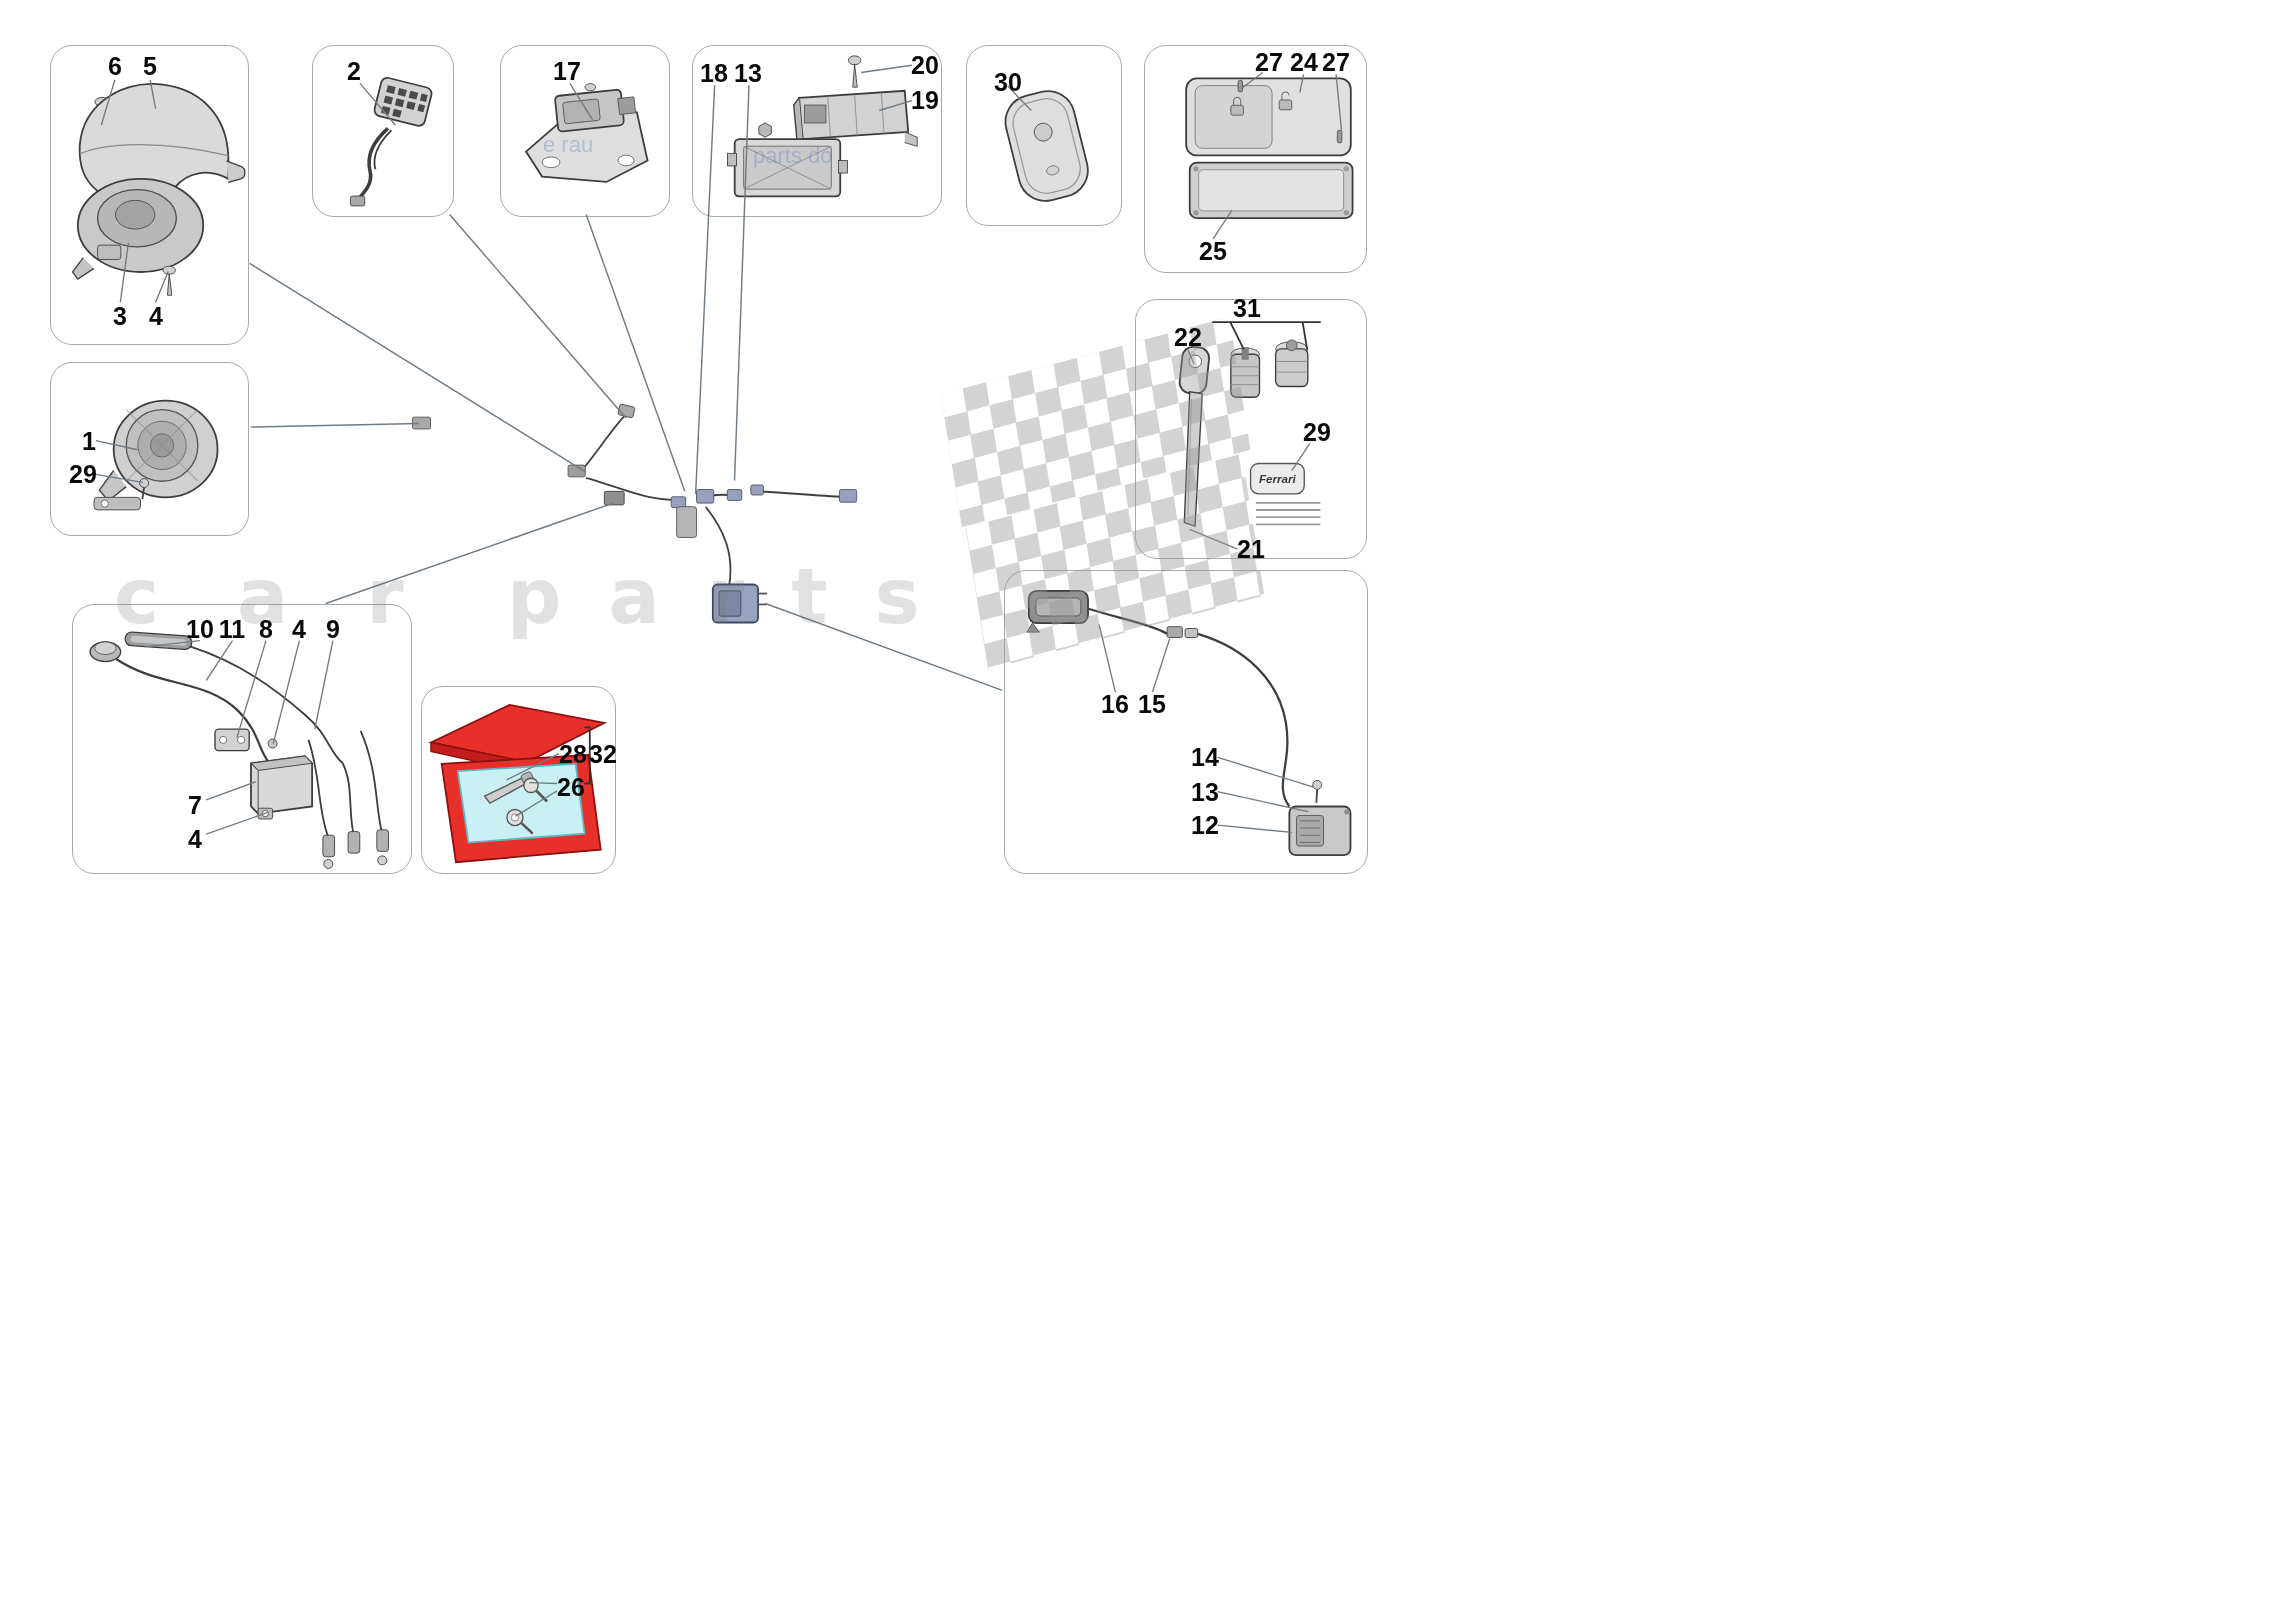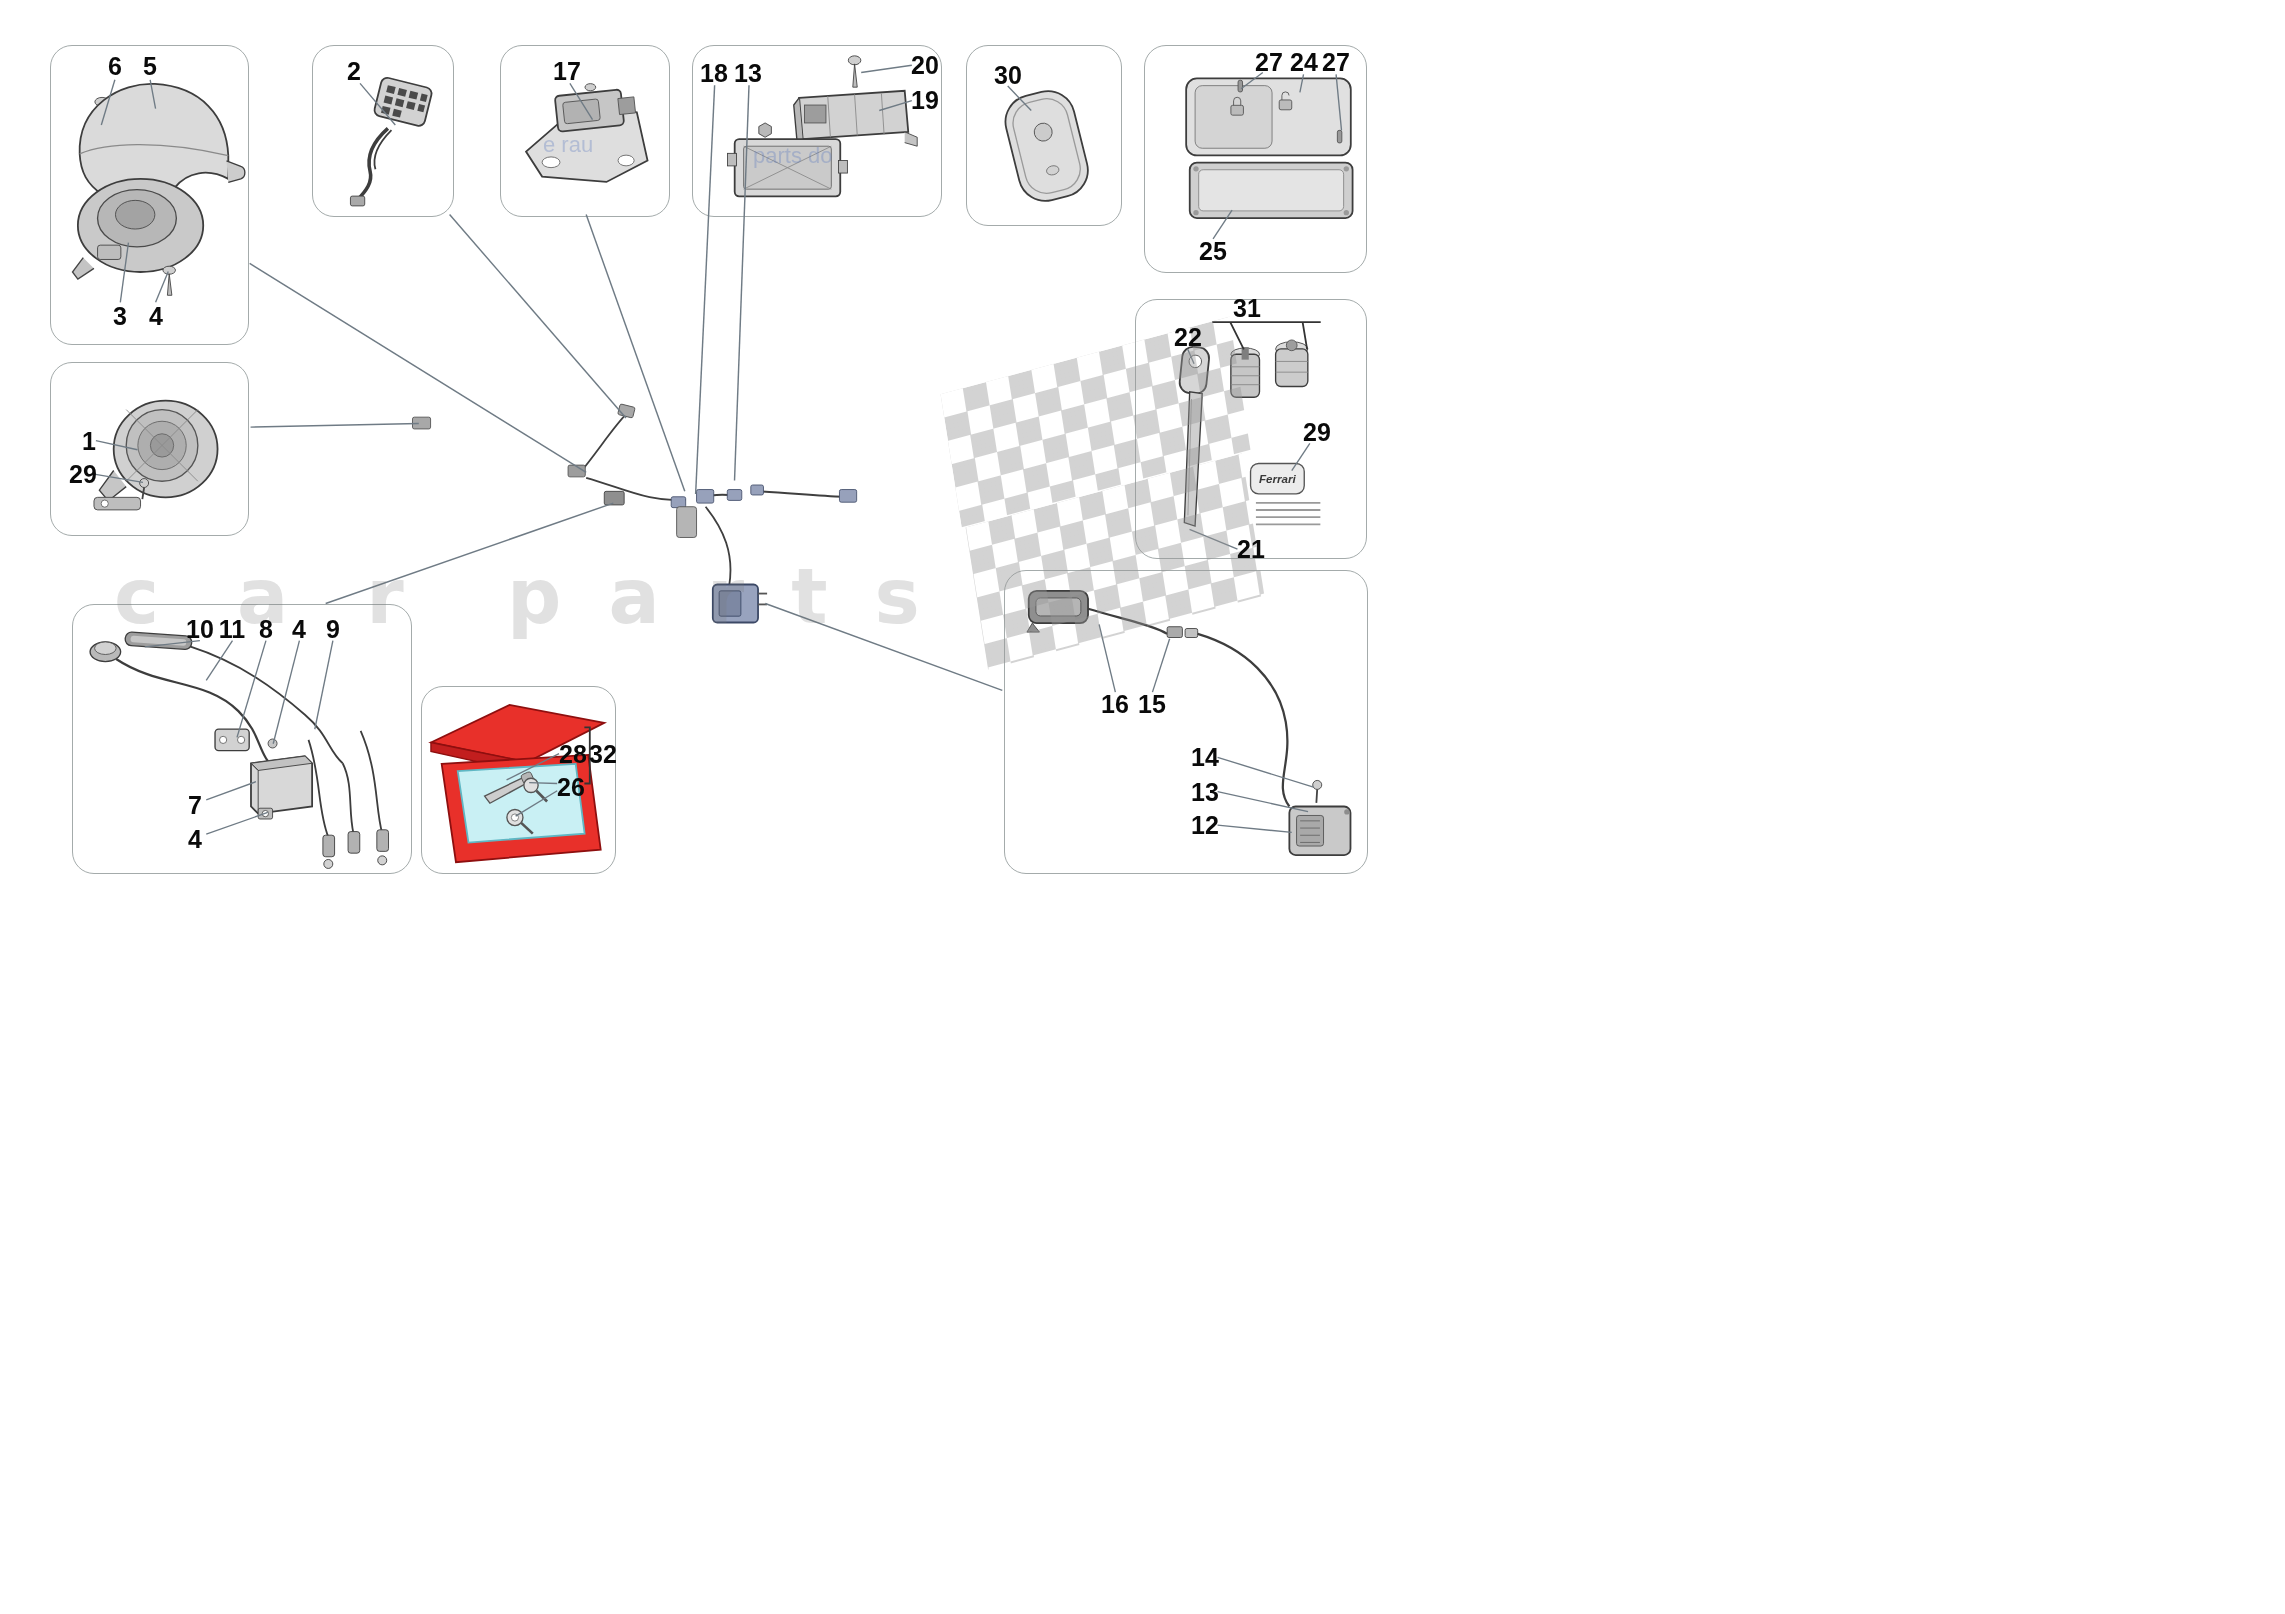--- a/index.html
+++ b/index.html
@@ -435,21 +435,21 @@
       <div class="callout" style="left: 115px; top: 66px;">6</div>
       <div class="callout" style="left: 150px; top: 66px;">5</div>
       <div class="callout" style="left: 120px; top: 316px;">3</div>
       <div class="callout" style="left: 156px; top: 316px;">4</div>
       <div class="callout" style="left: 354px; top: 71px;">2</div>
       <div class="callout" style="left: 567px; top: 71px;">17</div>
       <div class="callout" style="left: 714px; top: 73px;">18</div>
       <div class="callout" style="left: 748px; top: 73px;">13</div>
       <div class="callout" style="left: 925px; top: 65px;">20</div>
       <div class="callout" style="left: 925px; top: 100px;">19</div>
-      <div class="callout" style="left: 1008px; top: 75px;">30</div>
+      <div class="callout" style="left: 1008px; top: 82px;">30</div>
       <div class="callout" style="left: 1269px; top: 62px;">27</div>
       <div class="callout" style="left: 1304px; top: 62px;">24</div>
       <div class="callout" style="left: 1336px; top: 62px;">27</div>
       <div class="callout" style="left: 1213px; top: 251px;">25</div>
       <div class="callout" style="left: 89px; top: 441px;">1</div>
       <div class="callout" style="left: 83px; top: 474px;">29</div>
       <div class="callout" style="left: 1247px; top: 308px;">31</div>
       <div class="callout" style="left: 1188px; top: 337px;">22</div>
       <div class="callout" style="left: 1317px; top: 432px;">29</div>
       <div class="callout" style="left: 1251px; top: 549px;">21</div>

